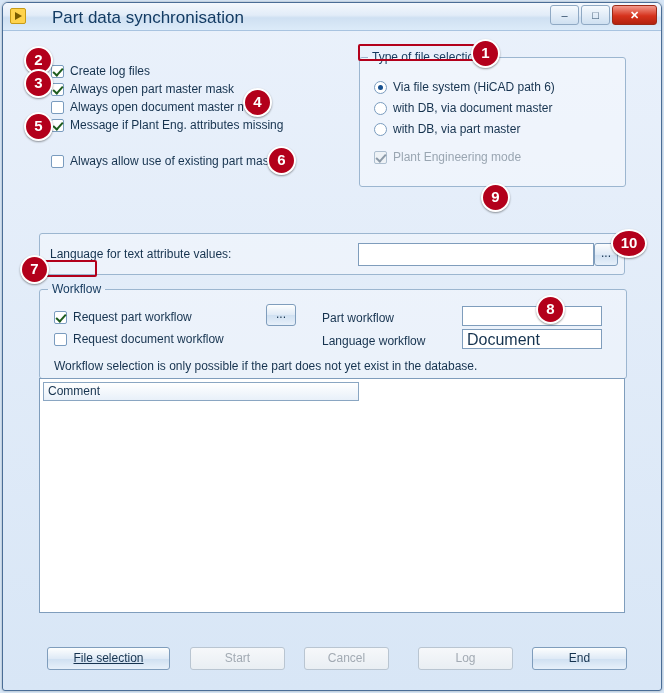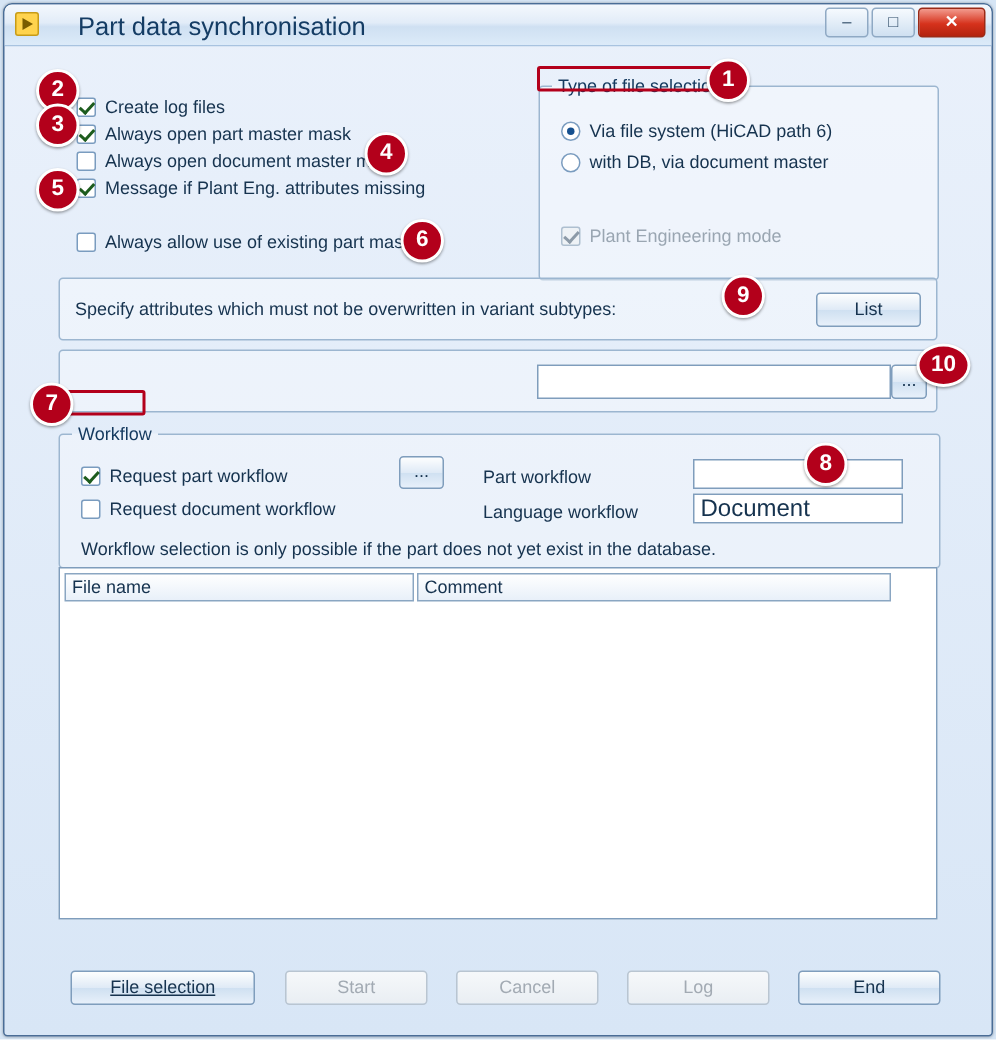--- a/index.html
+++ b/index.html
@@ -320,32 +320,33 @@
       <fieldset class="group" style="left:356px; top:20px; width:265px; height:135px;">
         <legend>Type of file selection</legend>
         <div class="row" style="left:14px; top:16px;">
           <span class="rb checked"></span>
           <span class="lbl">Via file system (HiCAD path 6)</span>
         </div>
         <div class="row" style="left:14px; top:37px;">
           <span class="rb"></span>
           <span class="lbl">with DB, via document master</span>
         </div>
+        <div class="row" style="left:14px; top:58px;">
+          <span class="rb"></span>
+          <span class="lbl">with DB, via part master</span>
+        </div>
         <div class="row" style="left:14px; top:86px;">
           <span class="cb checked disabled"></span>
           <span class="lbl disabled">Plant Engineering mode</span>
         </div>
       </fieldset>
 
-      <div class="plain-panel" style="left:36px; top:155px; width:586px; height:42px;">
-        <div class="static-text" style="left:10px; top:13px;">Specify attributes which must not be overwritten in variant subtypes:</div>
-        <div class="btn" style="left:504px; top:9px; width:70px; height:23px; line-height:21px;">List</div>
-      </div>
 
       <div class="plain-panel" style="left:36px; top:203px; width:586px; height:42px;">
+        <div class="static-text" style="left:10px; top:13px;">Language for text attribute values:</div>
         <div class="textbox" style="left:318px; top:9px; width:236px; height:23px;" title="Language for text attribute values:"></div>
         <div class="btn small" style="left:554px; top:9px; width:24px; height:23px; line-height:19px;">...</div>
       </div>
 
       <fieldset class="group" style="left:36px; top:252px; width:586px; height:95px;">
         <legend>Workflow</legend>
         <div class="row" style="left:14px; top:14px;">
           <span class="cb checked"></span>
           <span class="lbl">Request part workflow</span>
         </div>
@@ -356,28 +357,27 @@
         <div class="btn small" style="left:226px; top:8px; width:30px; height:22px; line-height:18px;">...</div>
         <div class="static-text" style="left:282px; top:15px;">Part workflow</div>
         <div class="textbox" style="left:422px; top:10px; width:140px; height:20px;"></div>
         <div class="static-text" style="left:282px; top:38px;">Language workflow</div>
         <div class="textbox" style="left:422px; top:33px; width:140px; height:20px;">Document</div>
         <div class="static-text" style="left:14px; top:63px;">Workflow selection is only possible if the part does not yet exist in the database.</div>
       </fieldset>
 
       <div class="listview">
         <div class="lv-header">
-          <div class="lv-col c1">File name</div>
           <div class="lv-col c2">Comment</div>
         </div>
       </div>
 
       <div class="btn" style="left:44px; top:617px; width:123px; height:23px; line-height:21px;text-decoration:underline;">File selection</div>
       <div class="btn disabled" style="left:187px; top:617px; width:95px; height:23px; line-height:21px;">Start</div>
-      <div class="btn disabled" style="left:301px; top:617px; width:95px; height:23px; line-height:21px;">Cancel</div>
+      <div class="btn disabled" style="left:301px; top:617px; width:85px; height:23px; line-height:21px;">Cancel</div>
       <div class="btn disabled" style="left:415px; top:617px; width:95px; height:23px; line-height:21px;">Log</div>
       <div class="btn" style="left:529px; top:617px; width:95px; height:23px; line-height:21px;">End</div>
 
     </div>
   </div>
 
   <div class="callout-box" style="left:358px; top:44px; width:117px; height:17px;"></div>
   <div class="callout-box" style="left:44px; top:260px; width:53px; height:17px;"></div>
 
   <div class="badge" style="left:471px; top:39px;">1</div>

